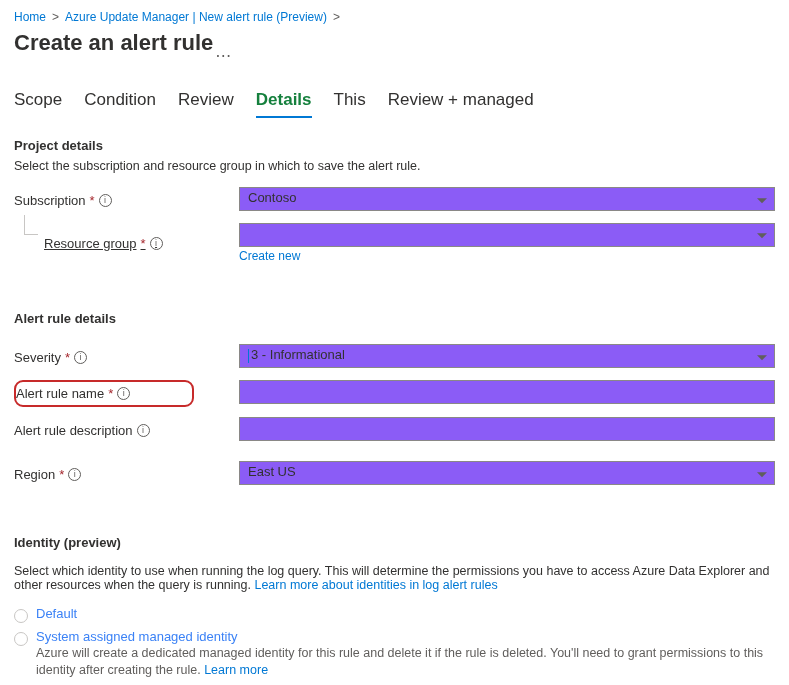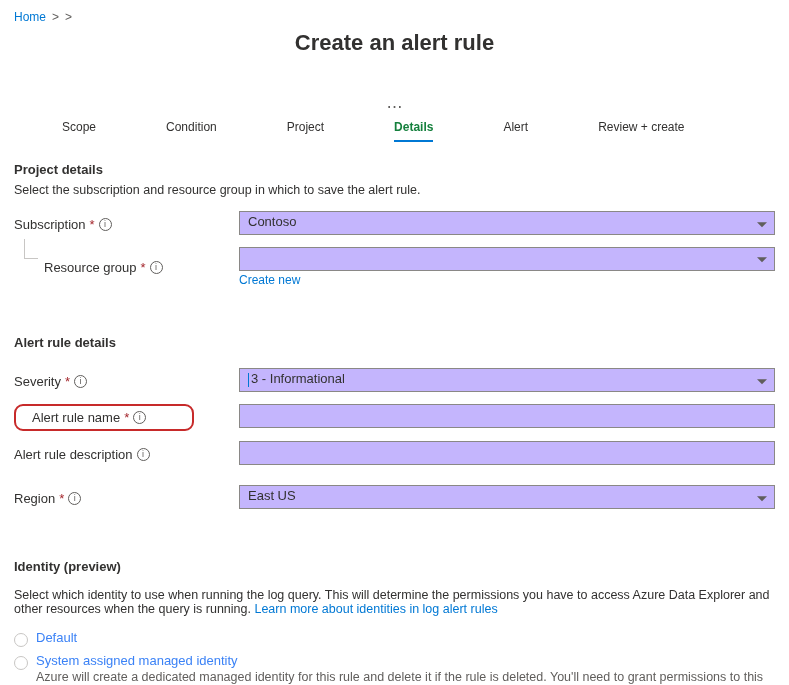--- a/index.html
+++ b/index.html
@@ -8,93 +8,94 @@
       font-size: 13px;
       color: #323130;
       background: #ffffff;
       width: 789px;
       padding: 10px 14px 14px 14px;
     }
     a { color: #0078d4; text-decoration: none; cursor: pointer; }
     .breadcrumb { font-size: 12px; display: flex; align-items: center; gap: 6px; color: #0078d4; }
     .breadcrumb .sep { color: #605e5c; }
     h1 { font-size: 22px; font-weight: 600; margin-top: 6px; margin-bottom: 30px; display: inline-block; }
-    .title-row { display: flex; align-items: center; gap: 11px; flex-direction: column; }
+    .title-row { display: flex; align-items: center; gap: 2px; }
     .ellipsis { color: #605e5c; font-size: 16px; }
     .tabs { display: flex; gap: 22px; border-bottom: none; margin-bottom: 20px; }
-    .tab { font-size: 12px; color: #323130; padding: 4px 0 6px 0; cursor: pointer; border-bottom: 2px solid transparent; margin-left: 48px; }
+    .tab { font-size: 17px; color: #323130; padding: 4px 0 6px 0; cursor: pointer; border-bottom: 2px solid transparent; }
     .tab.active { color: #15803d; font-weight: 600; border-bottom: 2px solid #0078d4; }
     .section-title { font-weight: 600; font-size: 13px; margin-bottom: 6px; margin-top: 20px; }
     .section-desc { font-size: 12.5px; color: #323130; margin-bottom: 14px; }
     .form-row { display: flex; margin-bottom: 10px; min-height: 26px; }
     .form-label { width: 225px; display: flex; align-items: center; gap: 4px; font-size: 13px; color: #323130; flex-shrink: 0; }
-    .form-label.indent { padding-left: 30px; }
+    .form-label.indent { padding-left: 30px; text-decoration: underline; }
     .req { color: #a4262c; }
     .info-icon { display: inline-flex; align-items: center; justify-content: center; width: 13px; height: 13px; border: 1px solid #605e5c; border-radius: 50%; font-size: 9px; color: #605e5c; font-style: normal; line-height: 1; }
     .form-control { flex: 1; position: relative; }
     .select, .input {
       width: 100%;
       height: 24px;
       border: 1px solid #8a8886;
       padding: 2px 24px 2px 8px;
       font-size: 13px;
-      background: #c4b5fd;
+      background: #8b5cf6;
       font-family: inherit;
       color: #323130;
     }
     .input { padding-right: 8px; }
     .select-wrap { position: relative; }
     .select-wrap::after {
       content: "";
       position: absolute;
       right: 8px;
       top: 50%;
       transform: translateY(-35%);
       border-left: 5px solid transparent;
       border-right: 5px solid transparent;
       border-top: 5px solid #605e5c;
       pointer-events: none;
     }
     .sublink { font-size: 12px; margin-top: 2px; display: inline-block; }
     .indent-line-wrap { position: relative; }
     .indent-line { position: absolute; left: 10px; top: -8px; width: 14px; height: 20px; border-left: 1px solid #c8c6c4; border-bottom: 1px solid #c8c6c4; }
-    .highlight-box { border: 2.5px solid #c72a2a; border-radius: 9px; padding: 4px 10px 4px 16px; display: flex; align-items: center; gap: 4px; width: 180px; }
+    .highlight-box { border: 2.5px solid #c72a2a; border-radius: 9px; padding: 4px 10px 4px 0; display: flex; align-items: center; gap: 4px; width: 180px; }
     .radio-row { display: flex; align-items: flex-start; gap: 8px; margin-bottom: 6px; }
     .radio-outer { width: 14px; height: 14px; border: 1px solid #8a8886; border-radius: 50%; margin-top: 3px; flex-shrink: 0; display: flex; align-items: center; justify-content: center; }
     .radio-outer.disabled { border-color: #c8c6c4; }
     .radio-outer.selected::after { content: ""; width: 7px; height: 7px; background: #8a8886; border-radius: 50%; }
     .radio-text { flex: 1; }
     .radio-label { font-size: 13px; color: #3b82f6; }
     .radio-desc { font-size: 12.5px; color: #605e5c; margin-top: 1px; line-height: 1.35; }
     .section-gap { height: 18px; }
     .inline-link { color: #0078d4; }
     .select-text { font-family: Arial, sans-serif; }
     .cursor-bar { display: inline-block; width: 1px; height: 14px; background: #0078d4; vertical-align: middle; margin-right: 2px; }
   </style>
 </head>
 <body>
 
 <div class="breadcrumb">
   <a>Home</a>
   <span class="sep">&gt;</span>
+  <a>Azure Update Manager | New alert rule (Preview)</a>
   <span class="sep">&gt;</span>
 </div>
 
 <div class="title-row">
   <h1>Create an alert rule</h1>
   <span class="ellipsis">⋯</span>
 </div>
 
 <div class="tabs">
   <div class="tab">Scope</div>
   <div class="tab">Condition</div>
-  <div class="tab">Project</div>
+  <div class="tab">Review</div>
   <div class="tab active">Details</div>
-  <div class="tab">Alert</div>
-  <div class="tab">Review + create</div>
+  <div class="tab">This</div>
+  <div class="tab">Review + managed</div>
 </div>
 
 <div class="section-title">Project details</div>
 <div class="section-desc">Select the subscription and resource group in which to save the alert rule.</div>
 
 <div class="form-row">
   <div class="form-label">
     <span>Subscription</span>
       <span class="req">*</span>
     <span class="info-icon">i</span>

